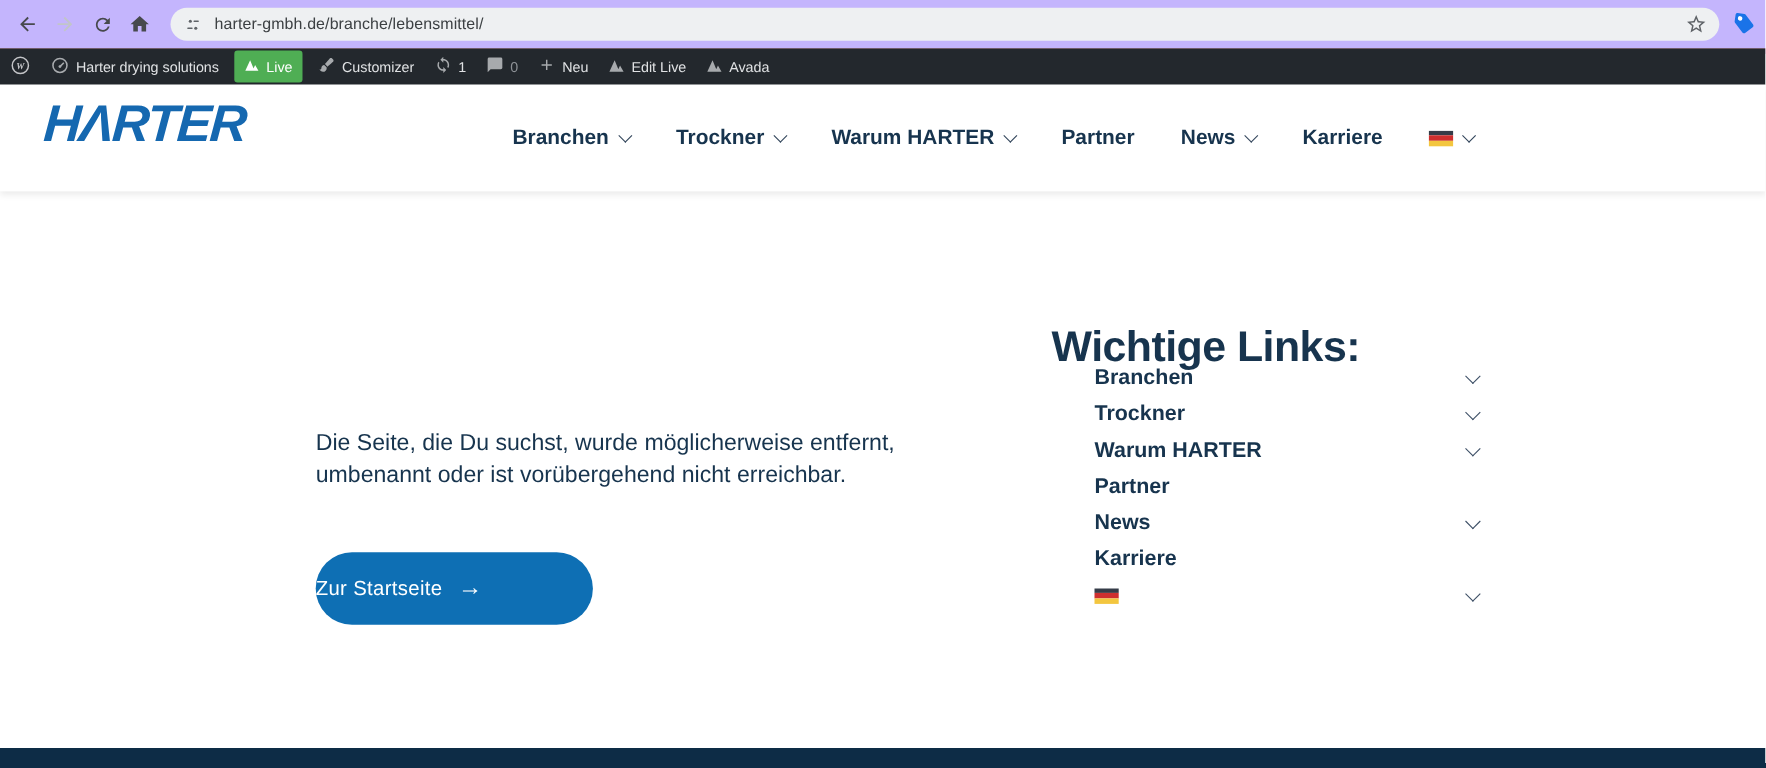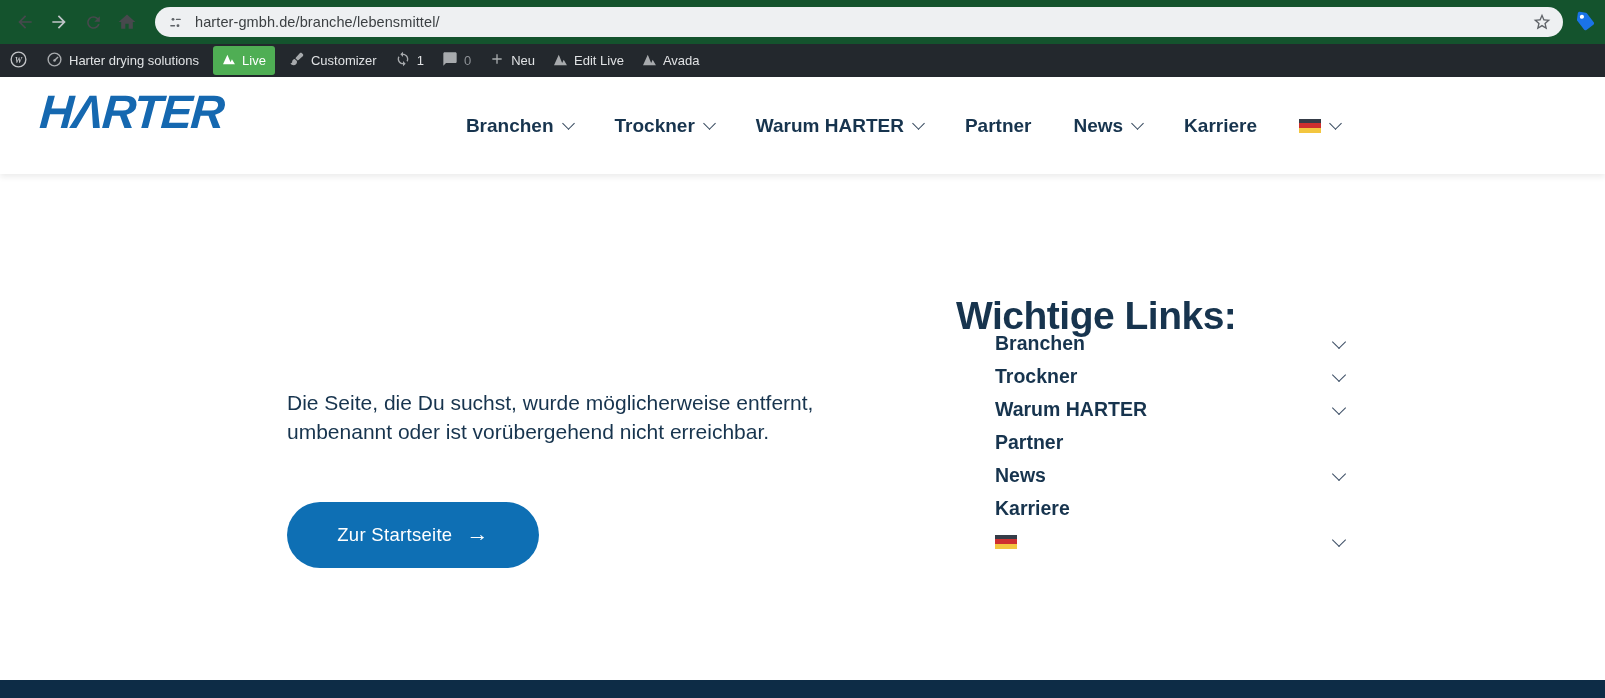--- a/index.html
+++ b/index.html
@@ -2,21 +2,21 @@
 <html style="--accent-blue: #0e6fb4; --logo-blue: #1568b0; --navy-text: #17344e; --footer-navy: #0d2c46; --live-green: #4fae54; --admin-bar-bg: #23282d; --urlbar-bg: #eef0f2; --flag-black: #353c48; --flag-red: #ce2f2f; --flag-gold: #f3c63f;"><head>
 <meta charset="utf-8">
 <style>
   html,body{margin:0;padding:0;}
   body{
     width:1605px;height:698px;position:relative;overflow:hidden;
     background:#ffffff;font-family:"Liberation Sans",sans-serif;
     -webkit-font-smoothing:antialiased;
   }
   
-  .toolbar{position:absolute;top:0;left:0;right:0;height:44px;background:#14532d;
+  .toolbar{position:absolute;top:0;left:0;right:0;height:44px;background:#c4b5fd;
     border-bottom:5px solid #fca5a5;display:flex;align-items:center;}
   .tb-btn{width:34px;height:34px;border-radius:50%;display:flex;align-items:center;
     justify-content:center;flex:0 0 auto;}
   .tb-btn svg{display:block;}
   .tb-back{margin-left:8px;}
   .url-bar{position:absolute;left:155px;top:7px;width:1408px;height:30px;
     background:var(--urlbar-bg,#eef0f2);border-radius:15px;display:flex;align-items:center;}
   .url-tune{margin-left:12px;display:flex;}
   .url-text{margin-left:11px;font-size:14.5px;color:#3c4043;letter-spacing:.1px;}
   .url-star{position:absolute;right:11px;top:5px;display:flex;}
@@ -49,21 +49,21 @@
   .flag .f-black{background:var(--flag-black,#353c48);}
   .flag .f-red{background:var(--flag-red,#ce2f2f);}
   .flag .f-gold{background:var(--flag-gold,#f3c63f);}
   
   .error-heading{position:absolute;left:287px;top:240px;font-size:50px;line-height:66px;
     font-weight:bold;color:var(--navy-text,#17344e);letter-spacing:-.5px;}
   .error-desc{position:absolute;left:287px;top:388px;width:585px;margin:0;
     font-size:21px;line-height:29px;font-weight:500;color:var(--navy-text,#17344e);}
   .cta-btn{position:absolute;left:287px;top:502px;width:252px;height:66px;
     border-radius:33px;background:var(--accent-blue,#0e6fb4);color:#fff;border:none;
-    display:flex;align-items:center;justify-content:center;gap:14px;font-size:18.5px;
+    display:flex;align-items:center;gap:14px;font-size:18.5px;
     letter-spacing:.3px;cursor:pointer;font-family:inherit;}
   .cta-arrow{font-size:22px;font-weight:bold;line-height:1;margin-top:-2px;}
   .links-title{position:absolute;left:956px;top:262px;font-size:39px;font-weight:bold;
     color:var(--navy-text,#17344e);letter-spacing:-.5px;}
   .links-list{position:absolute;left:995px;top:327px;width:349px;list-style:none;
     margin:0;padding:0;}
   .link-row{height:33px;display:flex;align-items:center;justify-content:space-between;
     font-size:19.5px;font-weight:600;color:var(--navy-text,#17344e);cursor:pointer;}
   .link-row .chev{width:9px;height:9px;border-color:#3d4f66;margin-top:-4px;}
   

